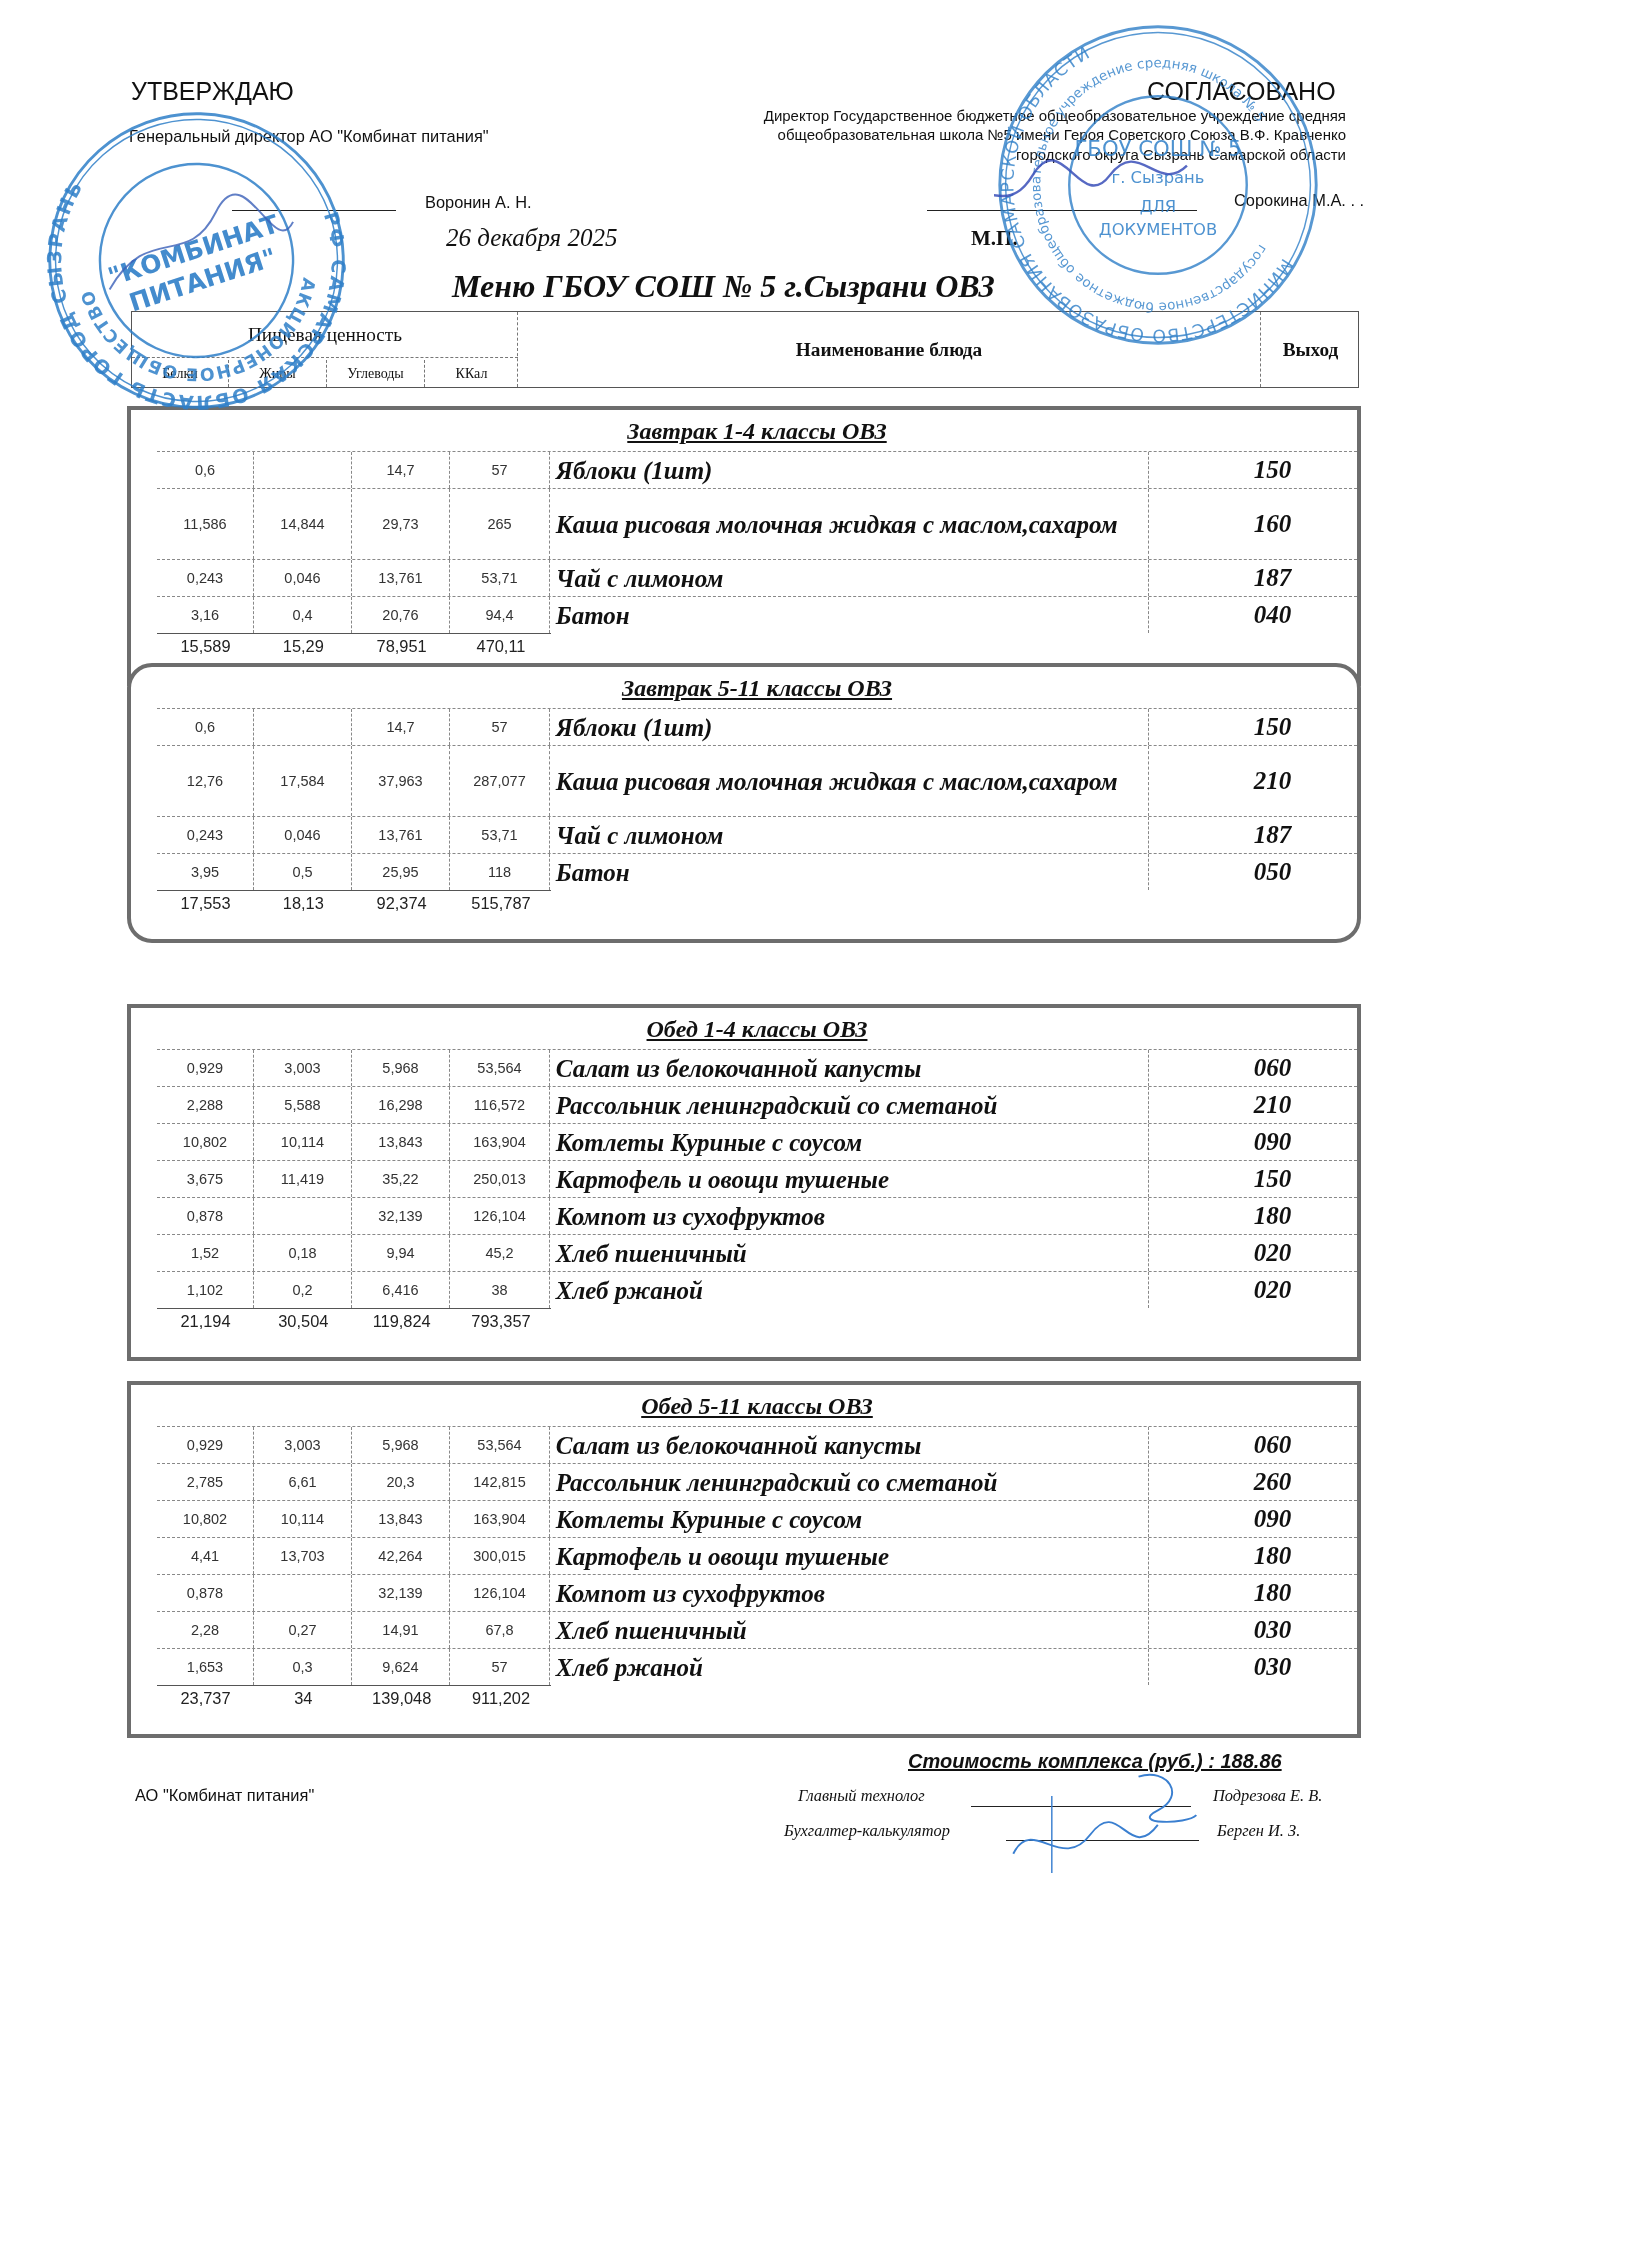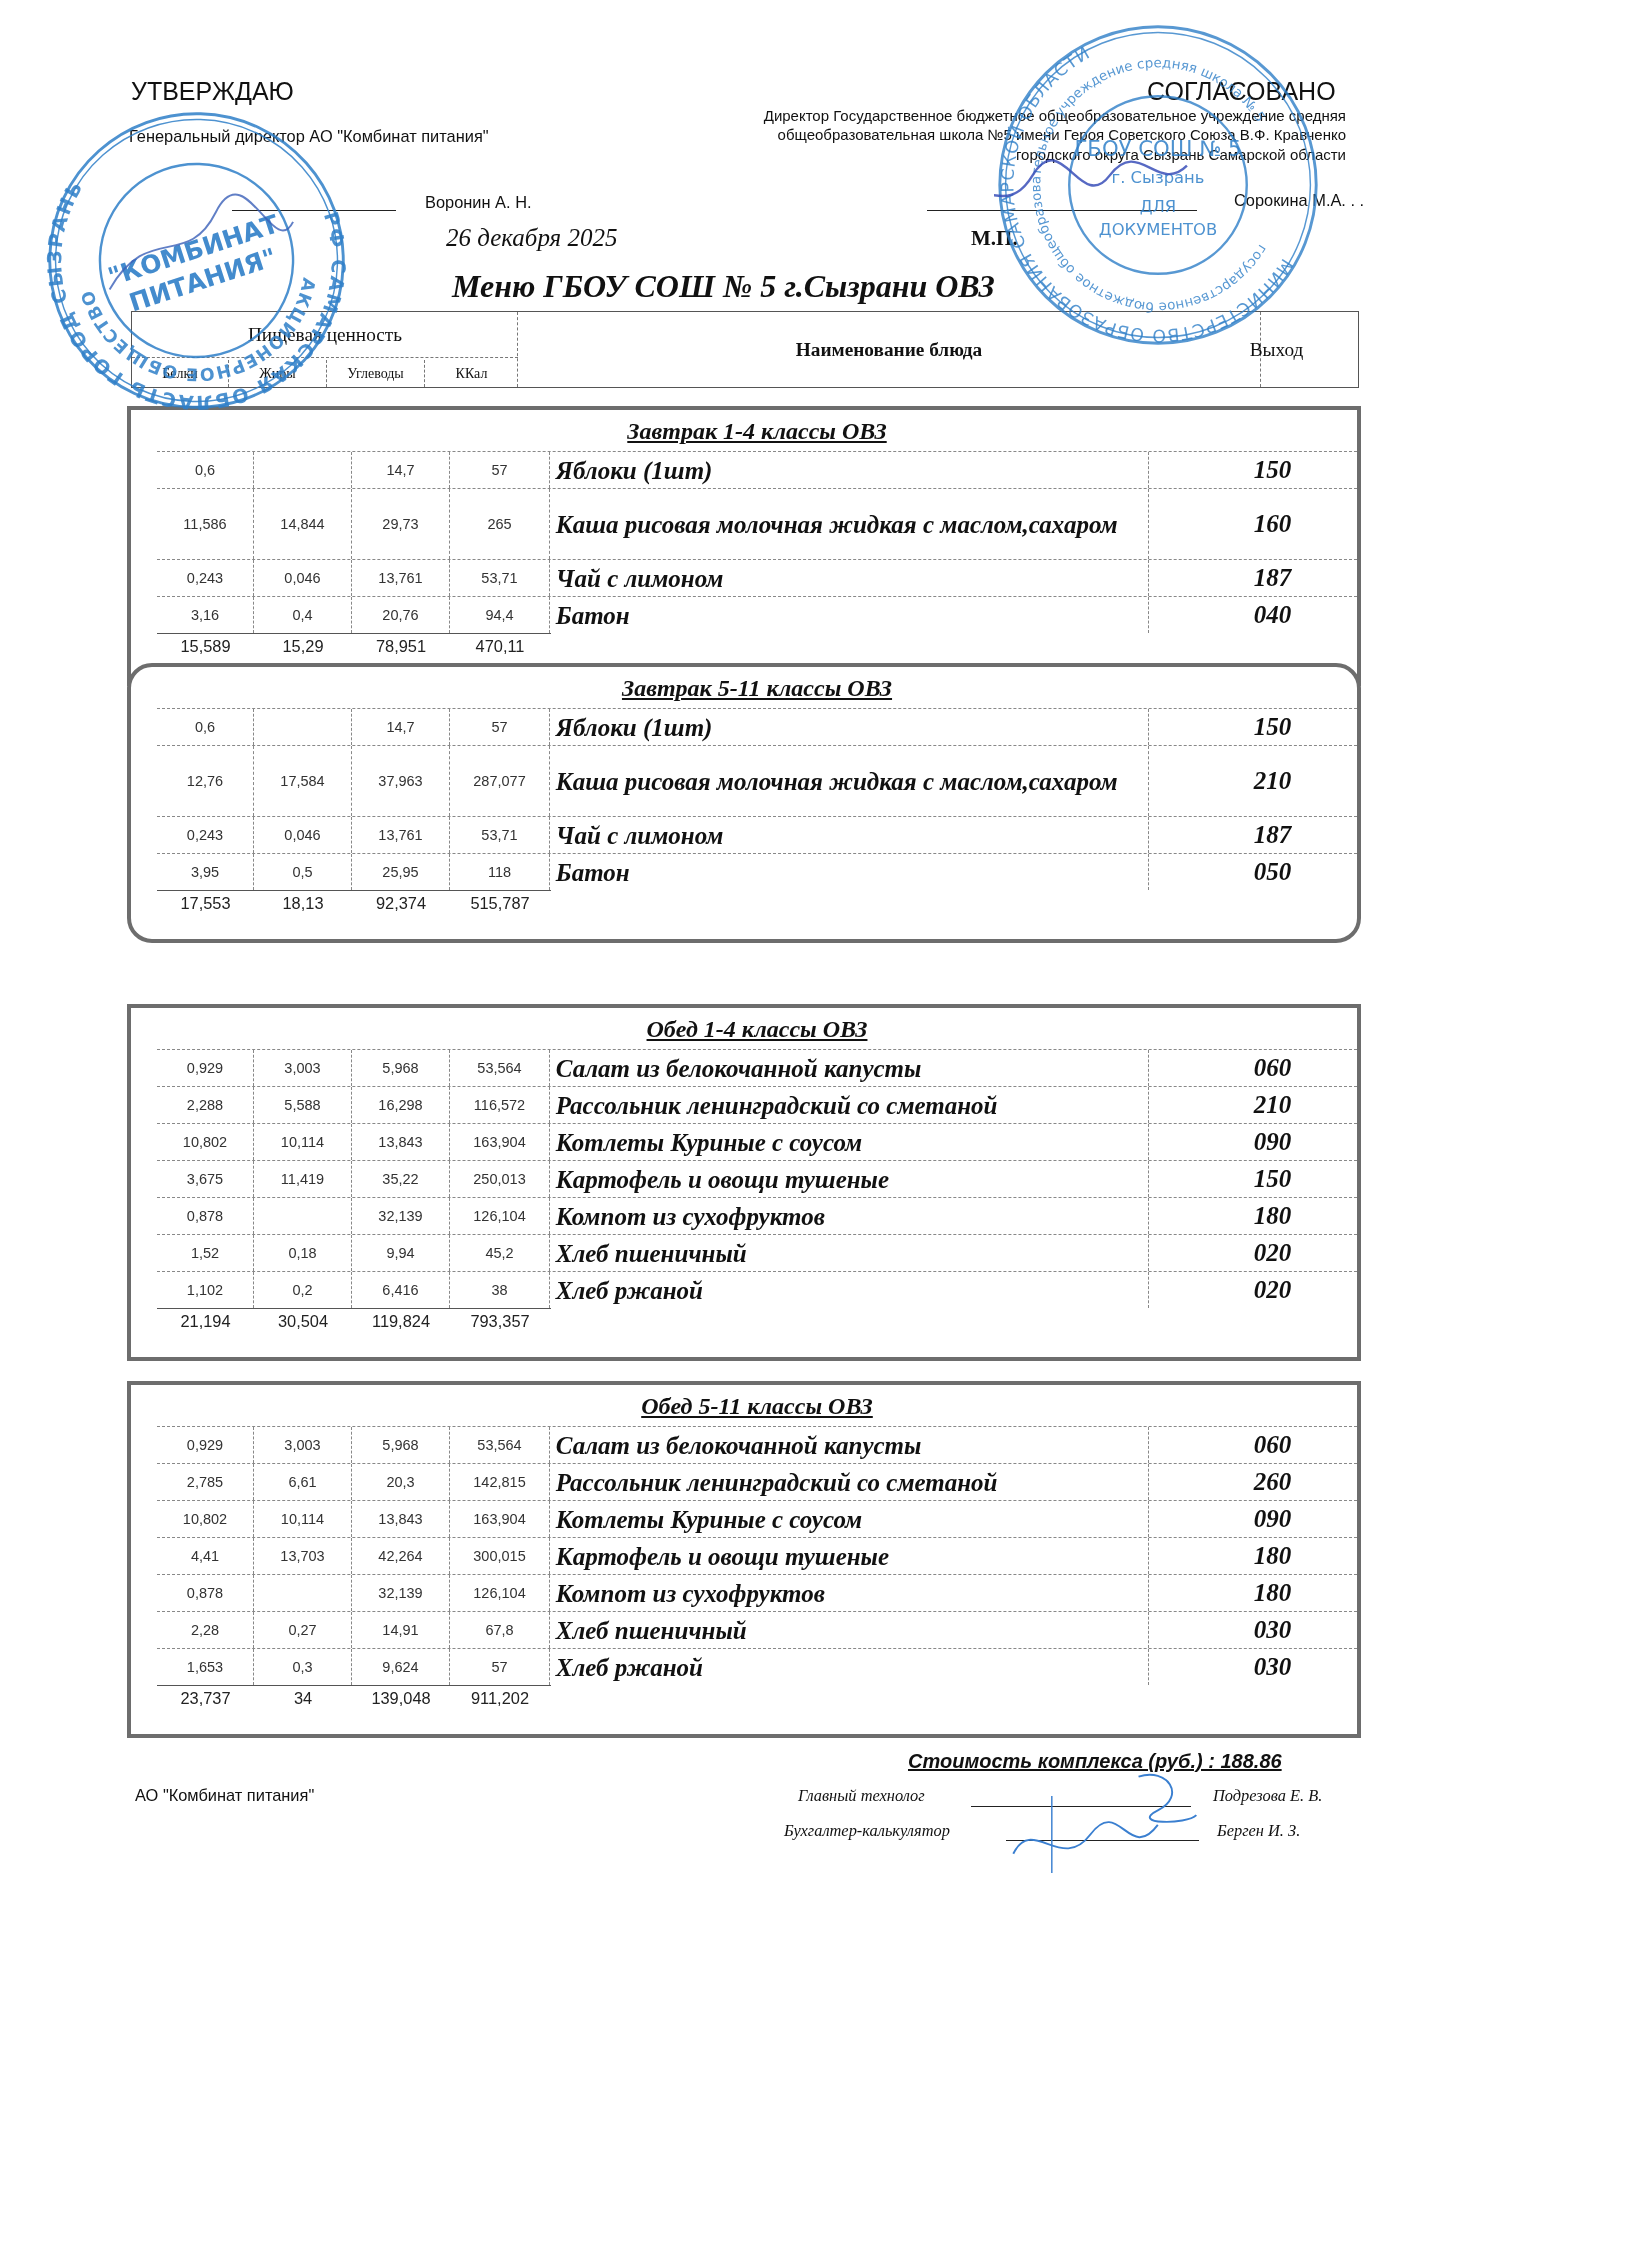--- a/index.html
+++ b/index.html
@@ -20,32 +20,32 @@
   .agree-name { left:1234px; top:191px; font-size:16.4px; }
   .mp { left:971px; top:226px; font-size:21px; font-weight:bold; }
   .doc-title { left:452px; top:268px; font-size:32px; font-style:italic; font-weight:bold; }
 
   
   .col-header { left:131px; top:311px; width:1228px; height:77px; border:1.4px solid #555; box-sizing:border-box; }
   .ch-nutri { left:0; top:0; width:386px; height:75px; border-right:1.4px dashed #777; box-sizing:border-box; }
   .ch-nutri-title { left:0; top:0; width:386px; height:46px; line-height:46px; text-align:center; font-size:19.3px; font-weight:normal; border-bottom:1.4px dashed #777; box-sizing:border-box; }
   .ch-sub { top:48px; height:27px; line-height:27px; text-align:center; font-size:14px; border-right:1px dashed #777; box-sizing:border-box; }
   .ch-name { left:386px; top:0; width:743px; height:75px; line-height:75px; text-align:center; font-size:19.3px; font-weight:bold; border-right:1.4px dashed #777; box-sizing:border-box; }
-  .ch-out { left:1096px; top:0; width:97px; height:75px; line-height:75px; text-align:center; font-size:19.3px; font-weight:normal; }
+  .ch-out { left:1130px; top:0; width:97px; height:75px; line-height:75px; text-align:center; font-size:19.3px; font-weight:bold; }
 
   
   .section { position:absolute; left:127px; width:1234px; border:4.8px solid #6d6d6d; box-sizing:border-box; background:#fff;padding-left:26px; }
   .sec-title { height:41px; line-height:42px; text-align:center; font-size:24px; font-style:italic; font-weight:bold; text-decoration:underline; }
   .row { display:flex; border-top:1px dashed #888; }
   .cell { box-sizing:border-box; display:flex; align-items:center; justify-content:center; font-family:"Liberation Sans", sans-serif; font-size:14.5px; color:#333; border-right:1px dashed #888; }
   .c0 { width:97px; } .c1 { width:98px; } .c2 { width:98px; } .c3 { width:100px; }
   .dish { width:599px; box-sizing:border-box; padding-left:5.8px; display:flex; align-items:center; font-family:"Liberation Serif", serif; font-style:italic; font-weight:bold; font-size:25px; border-right:1px dashed #888; line-height:33px; }
   .out { flex:1; display:flex; align-items:center; justify-content:center; padding-left:39px; font-family:"Liberation Serif", serif; font-style:italic; font-weight:bold; font-size:25px; }
   .row.h1 { height:36px; } .row.h2 { height:70px; }
-  .totals { display:flex; height:25px; border-top:1.9px solid #555; width:394px; }
+  .totals { display:flex; height:25px; border-top:1.9px solid #555; width:394px;justify-content:space-between; }
   .totals .tcell { box-sizing:border-box; display:flex; align-items:center; justify-content:center; font-family:"Liberation Sans", sans-serif; font-size:16.4px; color:#222; }
   .sec-foot { height:23px; }
 
   
   .cost { left:908px; top:1750px; font-size:20px; font-style:italic; font-weight:bold; text-decoration:underline; }
   .org { left:135px; top:1786px; font-size:16.4px; }
   .sig-row { font-size:16.4px; font-style:italic; }
   .sig1-label { left:798px; top:1786px; }
   .sig1-line { left:971px; top:1806px; width:220px; border-bottom:1px solid #222; }
   .sig1-name { left:1213px; top:1786px; }

